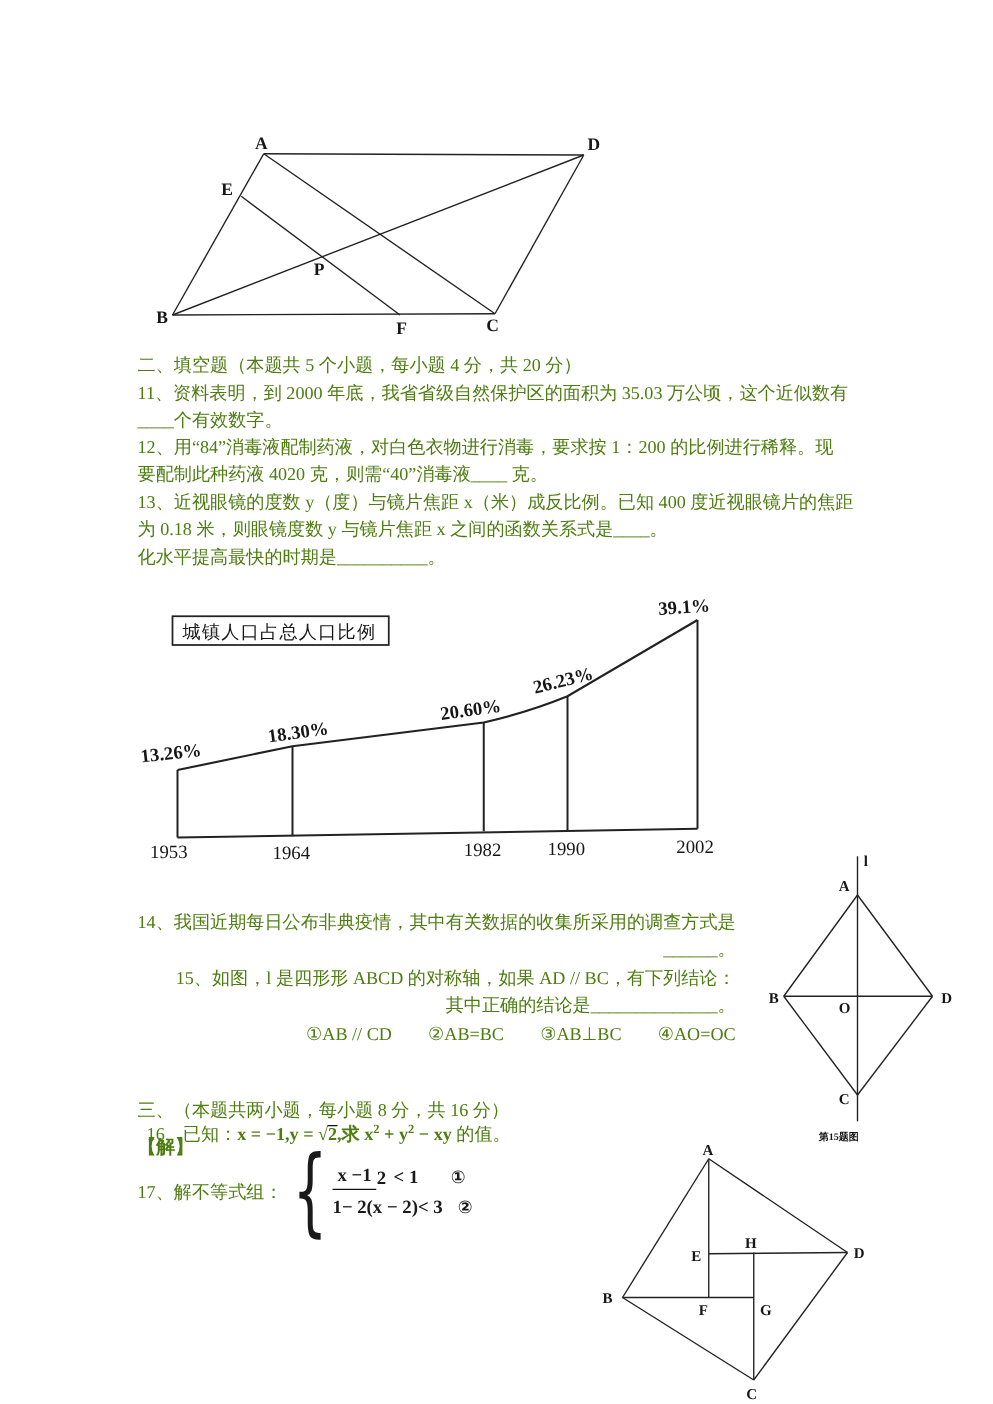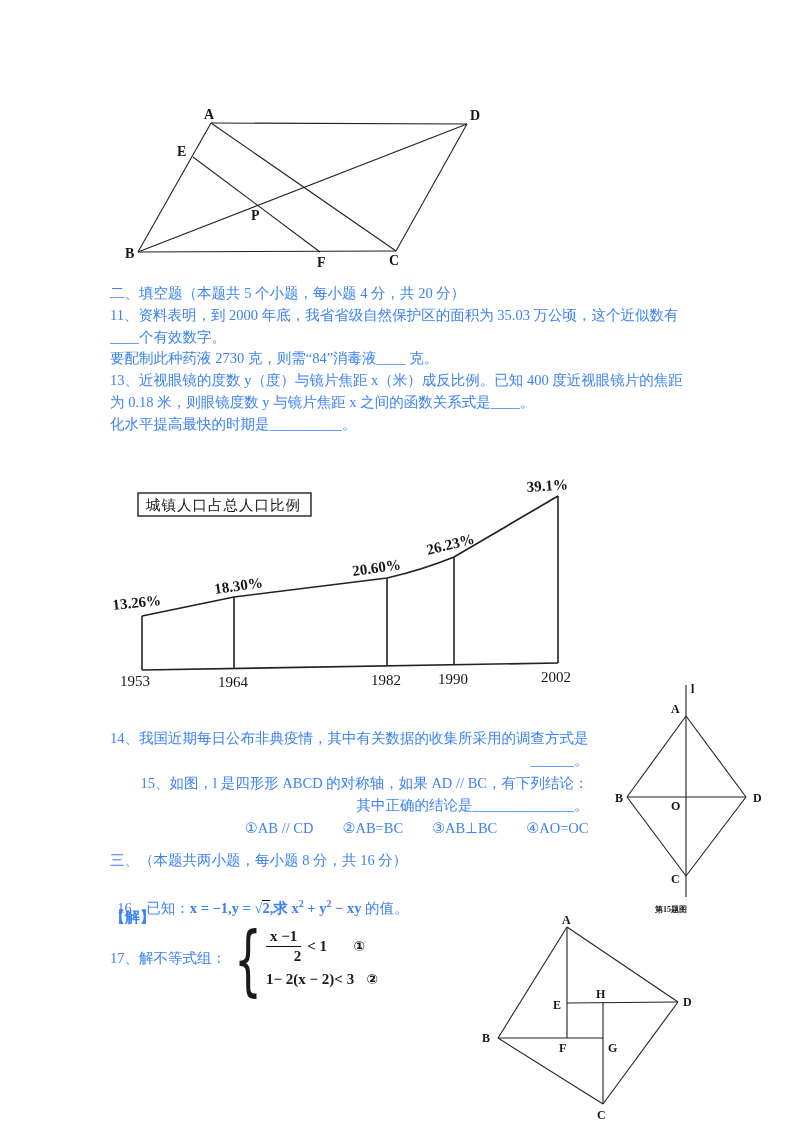--- a/index.html
+++ b/index.html
@@ -1,34 +1,34 @@
 <!DOCTYPE html>
 <html><head>
 <meta charset="utf-8">
 <style>
   * { margin:0; padding:0; box-sizing:border-box; }
   html,body { width:794px; height:1123px; background:#ffffff; overflow:hidden; }
   body { position:relative; font-family:"Liberation Serif","DejaVu Sans",serif; color:#1a1a1a; }
   .abs { position:absolute; }
-  .tline { font-size:14.5px; white-space:pre; color:#3b82f6; }
+  .tline { font-size:14.5px; white-space:pre; color:#4d7c0f; }
   .block1 { left:110px; top:283px; line-height:21.8px; }
   .block2 { left:110px; top:727px; line-height:22.4px;text-align:right; }
-  .h3line { left:110px; top:851px; }
+  .h3line { left:110px; top:879px; }
   .q16line { left:110px; top:881px; }
   .solve { left:110px; top:908px; font-weight:600; font-size:15px; }
   .bold { font-weight:bold; }
   .math { font-family:"Liberation Serif","DejaVu Serif",serif; }
   sup { font-size:10px; font-weight:bold; }
   .sqrt-sym { font-weight:bold; }
   .vinc { font-weight:bold; border-top:1.5px solid #111; display:inline-block; line-height:1.05; }
   .q17 { left:110px; top:928px; display:flex; align-items:center; font-size:14.5px; }
   .brace { font-size:44px; font-weight:400; transform:scaleY(1.75); margin:0 4px 0 8px; font-family:"DejaVu Sans",sans-serif; }
   .sys { display:flex; flex-direction:column; gap:6px; }
   .sys-row { display:flex; align-items:center; font-weight:bold; font-size:15px; }
-  .frac { display:inline-flex; flex-direction:column; align-items:flex-end; margin-right:6px; }
+  .frac { display:inline-flex; flex-direction:row; align-items:flex-end; margin-right:6px; }
   .frac .num { border-bottom:1.6px solid #111; padding:0 4px 1px 4px; }
   .frac .den { padding-top:1px; }
   .tag { margin-left:26px; font-size:14px; font-weight:bold; }
   svg text { fill:#161616; }
   svg .lbl { font-family:"Liberation Serif","DejaVu Serif",serif; font-size:14px; font-weight:bold; }
   svg .yr  { font-family:"Liberation Serif","DejaVu Serif",serif; font-size:15px; }
   svg .pct { font-family:"Liberation Serif","DejaVu Serif",serif; font-size:15px; font-weight:600; }
   svg .cap { font-family:"Liberation Serif","DejaVu Serif",serif; font-size:8px; font-weight:bold; }
   svg line, svg path, svg polyline, svg rect { stroke:#222; fill:none; }
 </style>
@@ -51,21 +51,22 @@
   <text class="lbl" x="126" y="114">P</text>
   <text class="lbl" x="0" y="152">B</text>
   <text class="lbl" x="192" y="161">F</text>
   <text class="lbl" x="264" y="159">C</text>
 </svg>
 
 <div class="abs block1">
   <div class="tline">二、填空题（本题共 5 个小题，每小题 4 分，共 20 分）</div>
   <div class="tline">11、资料表明，到 2000 年底，我省省级自然保护区的面积为 35.03 万公顷，这个近似数有</div>
   <div class="tline">____个有效数字。</div>
-  <div class="tline">要配制此种药液 2730 克，则需“84”消毒液____ 克。</div>
+  <div class="tline">12、用“84”消毒液配制药液，对白色衣物进行消毒，要求按 1：200 的比例进行稀释。现</div>
+  <div class="tline">要配制此种药液 4020 克，则需“40”消毒液____ 克。</div>
   <div class="tline">13、近视眼镜的度数 y（度）与镜片焦距 x（米）成反比例。已知 400 度近视眼镜片的焦距</div>
   <div class="tline">为 0.18 米，则眼镜度数 y 与镜片焦距 x 之间的函数关系式是____。</div>
   <div class="tline">化水平提高最快的时期是__________。</div>
 </div>
 
 <svg class="abs" style="left:110px; top:473px;" width="475" height="220" viewBox="0 0 475 220">
   <g stroke-width="1.6">
     <line x1="32" y1="197" x2="448" y2="190"></line>
     <line x1="32" y1="143" x2="32" y2="197"></line>
     <line x1="124" y1="124" x2="124" y2="196"></line>

